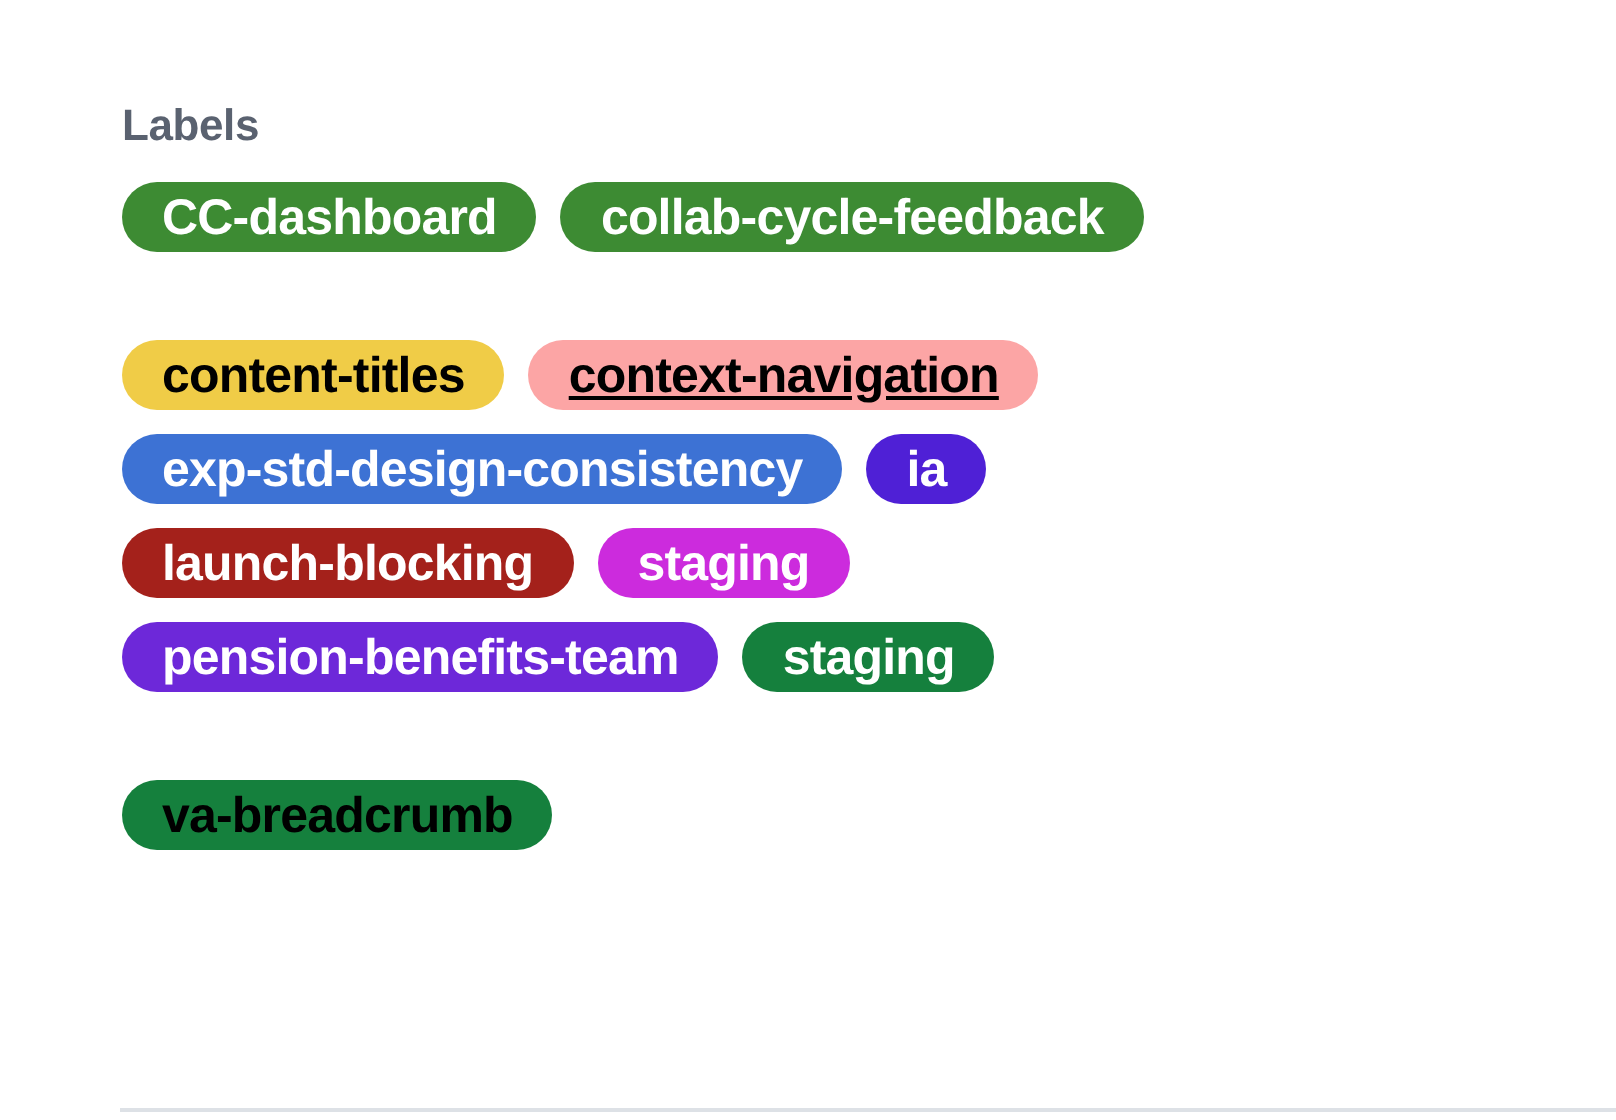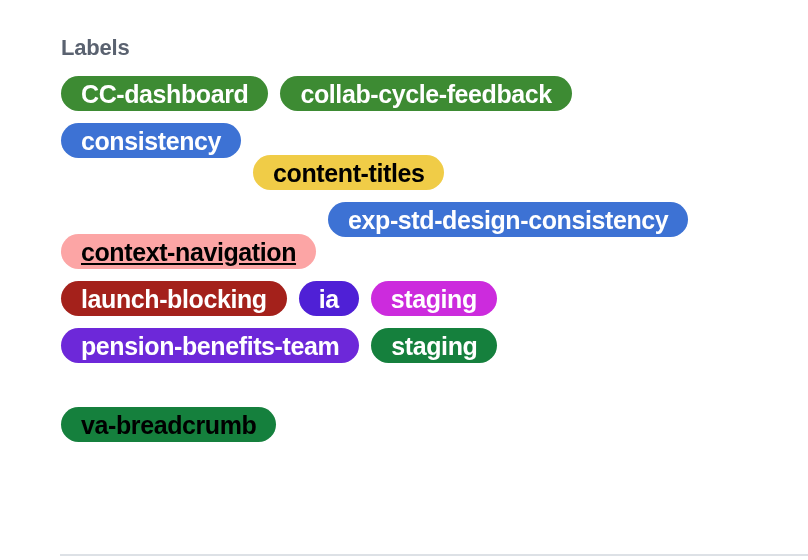--- a/index.html
+++ b/index.html
@@ -22,21 +22,21 @@
     top: 0;
     width: 690px;
   }
 
   .panel-heading {
     font-size: 22px;
     font-weight: bold;
     color: #5a6270;
     letter-spacing: -0.2px;
     margin: 0;
-    padding-top: 34px;
+    padding-top: 49px;
     padding-bottom: 0;
     line-height: 28px;
   }
 
   .label-list {
     margin-top: 14px;
     display: flex;
     flex-wrap: wrap;
     align-items: flex-start;
     gap: 12px 12px;
@@ -77,26 +77,25 @@
 </style>
 </head>
 <body style="background: rgb(255, 255, 255);">
 
 <div class="labels-panel">
   <h2 class="panel-heading" style="color: rgb(90, 98, 112);">Labels</h2>
 
   <div class="label-list">
       <span class="label-pill" style="background: rgb(61, 139, 51); color: rgb(255, 255, 255);">CC-dashboard</span>
       <span class="label-pill" style="background: rgb(61, 139, 51); color: rgb(255, 255, 255);">collab-cycle-feedback</span>
-      <span class="label-pill" style="background: rgb(61, 114, 212); color: rgb(255, 255, 255);">consistency</span>
       <span class="label-pill dark-text" style="background: rgb(240, 204, 71); color: rgb(0, 0, 0);">content-titles</span>
       <span class="label-pill dark-text" style="background: #fca5a5; color: rgb(0, 0, 0); text-decoration: underline;">context-navigation</span>
       <span class="label-pill" style="background: rgb(61, 114, 212); color: rgb(255, 255, 255);">exp-std-design-consistency</span>
+      <span class="label-pill" style="background: rgb(79, 32, 214); color: rgb(255, 255, 255);">ia</span>
       <span class="label-pill" style="background: rgb(164, 33, 27); color: rgb(255, 255, 255);">launch-blocking</span>
-      <span class="label-pill" style="background: rgb(79, 32, 214); color: rgb(255, 255, 255);">ia</span>
       <span class="label-pill" style="background: rgb(204, 43, 221); color: rgb(255, 255, 255);">staging</span>
       <span class="label-pill" style="background: #6d28d9; color: rgb(255, 255, 255);">pension-benefits-team</span>
       <span class="label-pill" style="background: #15803d; color: rgb(255, 255, 255);">staging</span>
       <span class="label-pill dark-text" style="background: #15803d; color: rgb(0, 0, 0);">va-breadcrumb</span>
     </div>
 </div>
 
 <div class="bottom-divider" style="background: rgb(221, 225, 230);"></div>
 
 </body></html>

